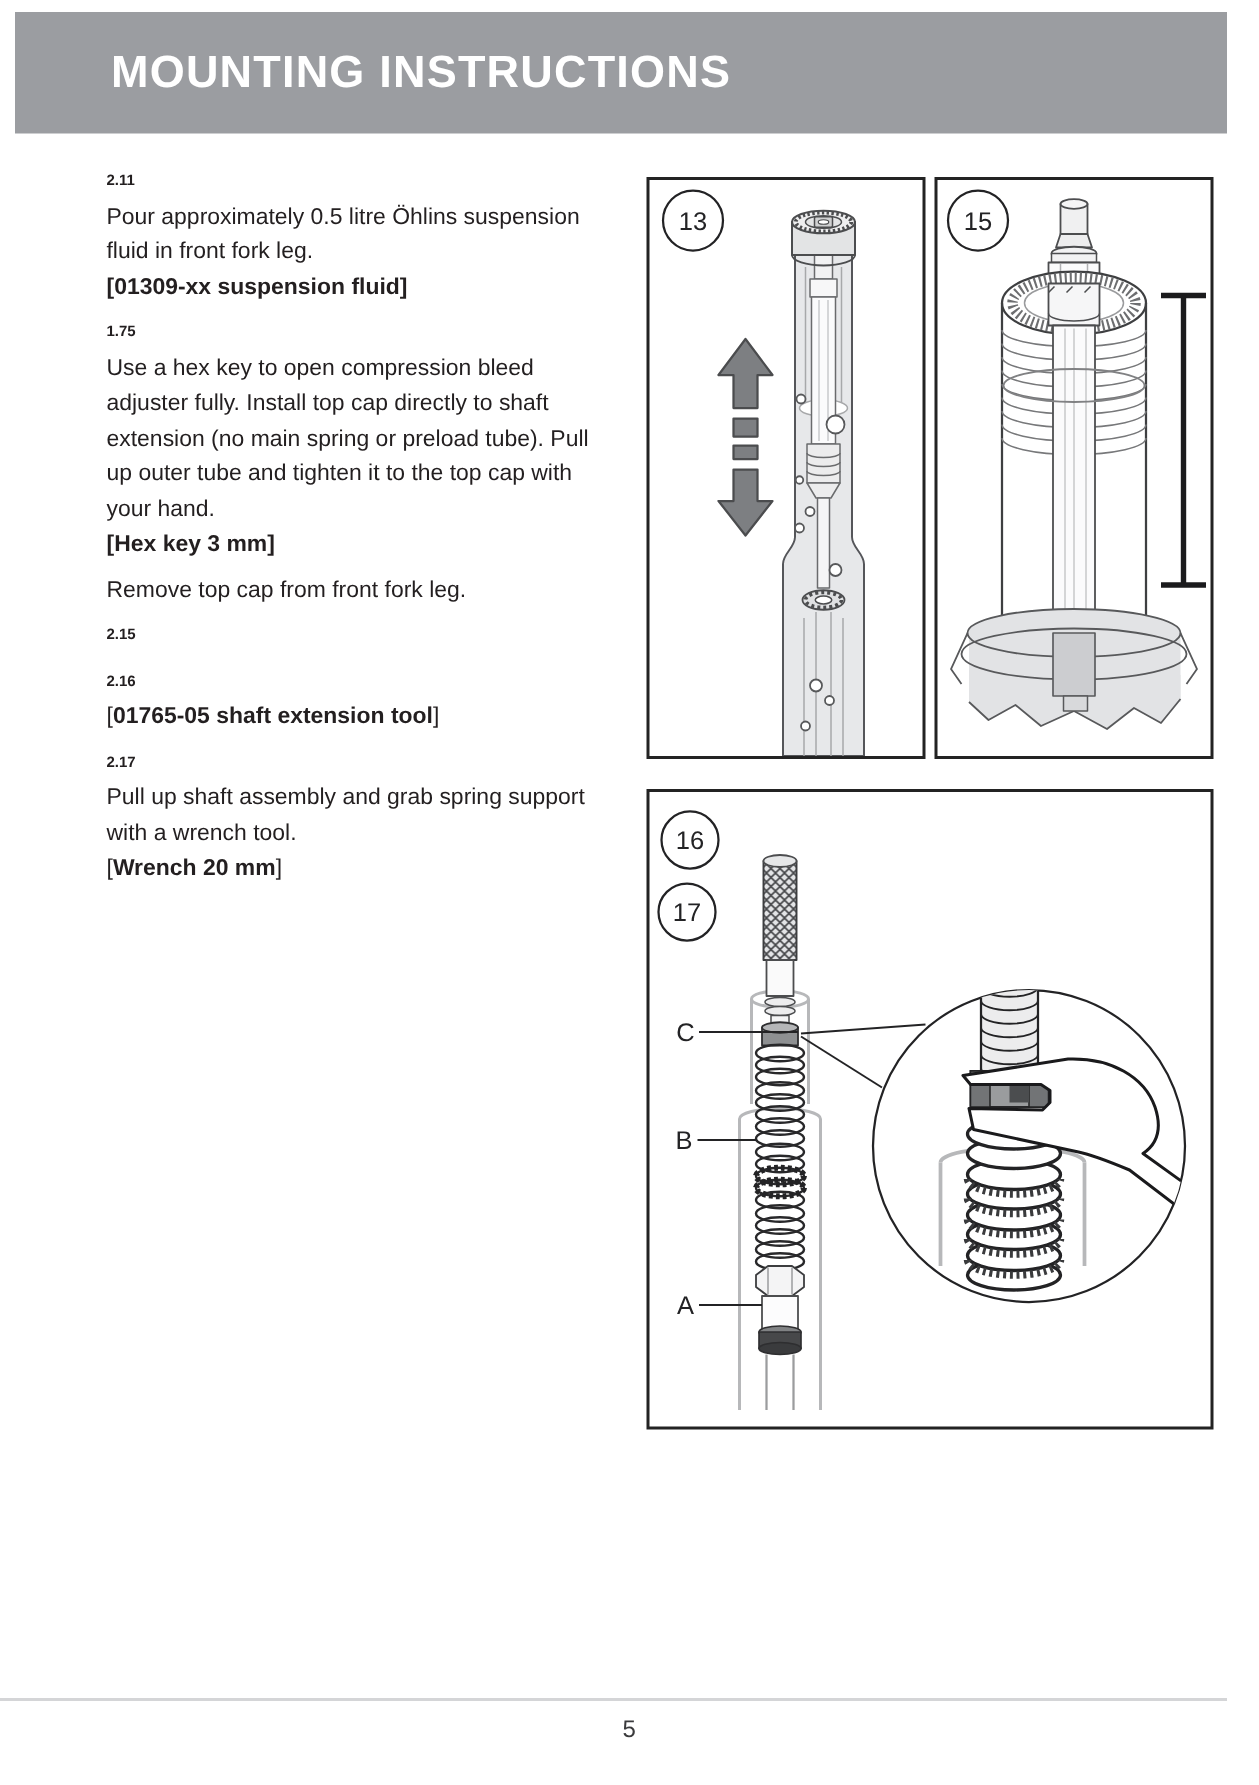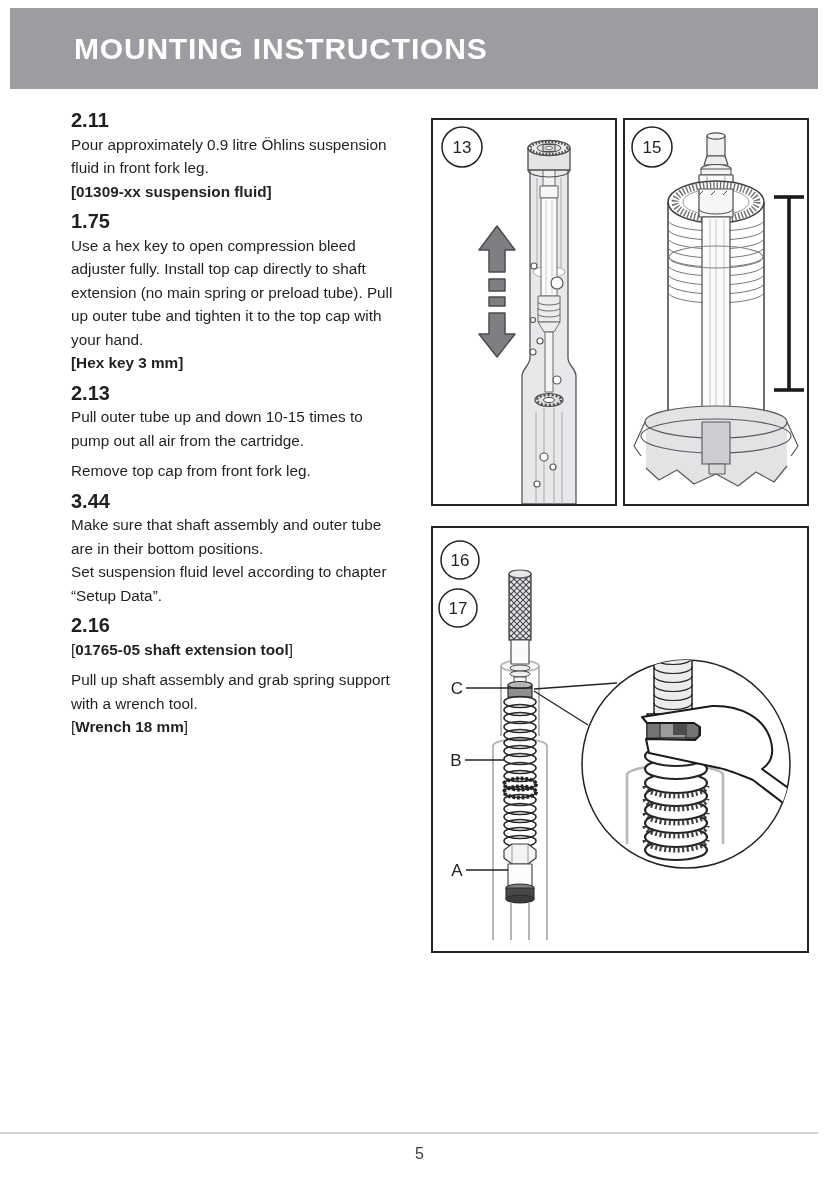--- a/index.html
+++ b/index.html
@@ -3,21 +3,21 @@
 <meta charset="utf-8">
 <style>
   html,body{margin:0;padding:0;background:#ffffff;}
   .page{position:relative;width:818px;height:1190px;background:#fff;overflow:hidden;
         font-family:"Liberation Sans",sans-serif;color:#231f20;}
   .band{position:absolute;left:10px;top:8px;width:829px;height:81px;background:#9b9da1;}
   .title{position:absolute;left:64px;top:25px;font-size:30px;font-weight:bold;color:#ffffff;
          letter-spacing:0.8px;line-height:32px;white-space:nowrap;}
   .text-col{position:absolute;left:71px;top:109px;width:356px;}
   .sec{margin-bottom:7px;}
-  .sec-head{font-size:20px;font-weight:bold;line-height:23.5px;}
+  .sec-head{font-size:10px;font-weight:bold;line-height:23.5px;}
   .sec-body{font-size:15.3px;line-height:23.5px;white-space:pre;}
   .tool-line{font-size:15.3px;line-height:23.5px;}
   .tool-line .tt{font-weight:bold;}
   .tool-line .br{font-weight:normal;}
   .tool-line.bb .br{font-weight:bold;}
   .figbox{position:absolute;border:2px solid #232323;background:#fff;box-sizing:border-box;}
   #fig13{left:431px;top:118px;width:186px;height:388px;}
   #fig15{left:623px;top:118px;width:186px;height:388px;text-align:center;}
   #fig1617{left:431px;top:526px;width:378px;height:427px;}
   .figbox svg{display:block;}
@@ -32,62 +32,54 @@
 <div class="page">
 
   <div class="band">
     <div class="title">MOUNTING INSTRUCTIONS</div>
   </div>
 
   <div class="text-col">
 
     <div class="sec">
       <div class="sec-head">2.11</div>
-      <div class="sec-body">Pour approximately 0.9 litre Öhlins suspension
+      <div class="sec-body">Pour approximately 0.5 litre Öhlins suspension
 fluid in front fork leg.</div>
       <div class="tool-line bb"><span class="br">[</span><span class="tt">01309-xx suspension fluid</span><span class="br">]</span></div>
     </div>
 
     <div class="sec">
       <div class="sec-head">1.75</div>
       <div class="sec-body">Use a hex key to open compression bleed
 adjuster fully. Install top cap directly to shaft
 extension (no main spring or preload tube). Pull
 up outer tube and tighten it to the top cap with
 your hand.</div>
       <div class="tool-line bb"><span class="br">[</span><span class="tt">Hex key 3 mm</span><span class="br">]</span></div>
     </div>
 
-    <div class="sec">
-      <div class="sec-head">2.13</div>
-      <div class="sec-body">Pull outer tube up and down 10-15 times to
-pump out all air from the cartridge.</div>
-    </div>
 
     <div class="sec">
       <div class="sec-body">Remove top cap from front fork leg.</div>
     </div>
 
     <div class="sec">
-      <div class="sec-head">3.44</div>
-      <div class="sec-body">Make sure that shaft assembly and outer tube
-are in their bottom positions.
-Set suspension fluid level according to chapter
-“Setup Data”.</div>
+      <div class="sec-head">2.15</div>
     </div>
 
     <div class="sec">
       <div class="sec-head">2.16</div>
       <div class="tool-line"><span class="br">[</span><span class="tt">01765-05 shaft extension tool</span><span class="br">]</span></div>
     </div>
 
     <div class="sec">
+      <div class="sec-head">2.17</div>
       <div class="sec-body">Pull up shaft assembly and grab spring support
 with a wrench tool.</div>
-      <div class="tool-line"><span class="br">[</span><span class="tt">Wrench 18 mm</span><span class="br">]</span></div>
+      <div class="tool-line"><span class="br">[</span><span class="tt">Wrench 20 mm</span><span class="br">]</span></div>
     </div>
 
   </div>
 
   <div class="figbox" id="fig13">
     <svg width="182" height="384" viewBox="0 0 182 384">
       <g stroke-linejoin="round">
 
         <path d="M97 48 L135 48 L135 238 C135 245 143 249 143 256 L143 384 L89 384 L89 256 C89 249 97 245 97 238 Z" fill="#e7e8ea" stroke="#55565a" stroke-width="1.3"></path>
 

